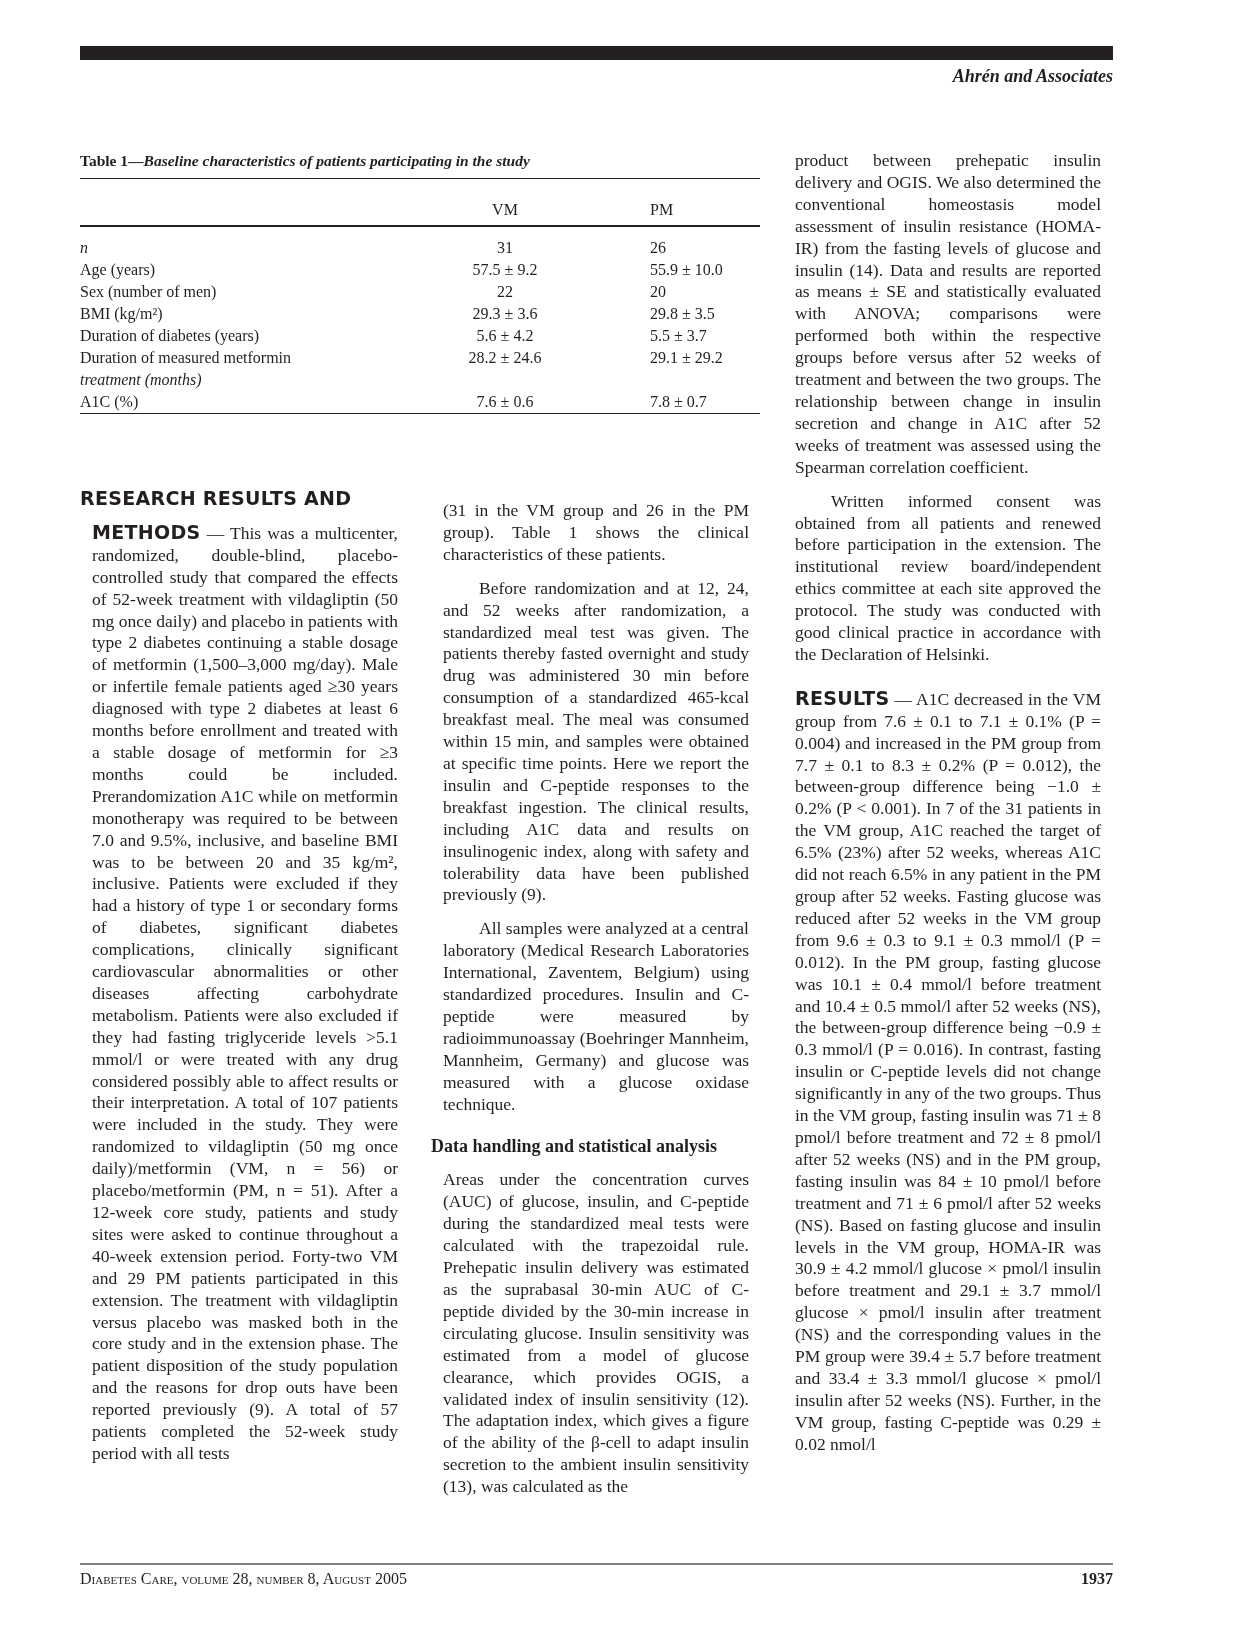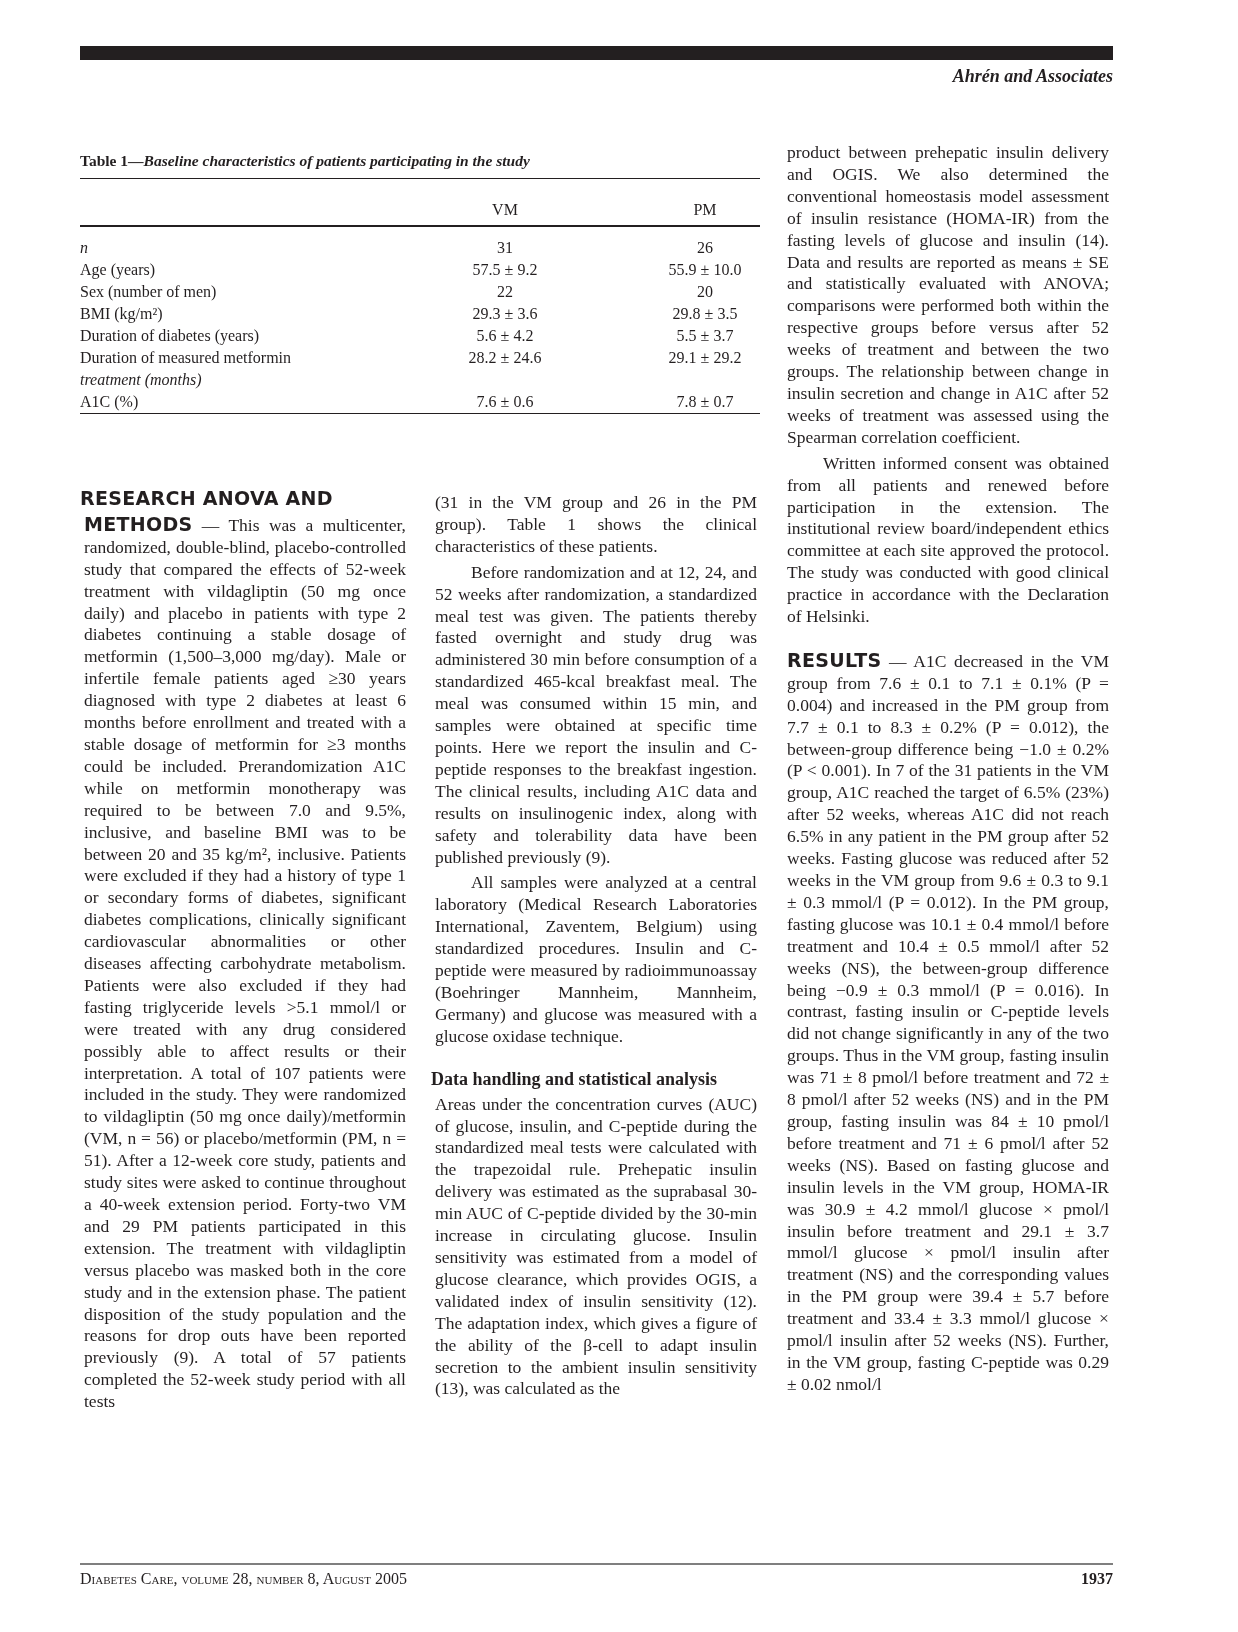--- a/index.html
+++ b/index.html
@@ -10,25 +10,25 @@
   .table-caption { font-size: 15.5px; margin-bottom: 8px; }
   .table-caption b { font-weight: bold; }
   .table-caption i { font-style: italic; font-weight: bold; }
   .rule-thin { border-top: 1px solid #231f20; }
   .rule-thick { border-top: 2px solid #231f20; }
   table.t1 { width: 100%; border-collapse: collapse; font-size: 16px; }
   table.t1 td { padding: 0; height: 22px; vertical-align: top; line-height: 22px; }
   table.t1 thead td { height: 26px; padding-top: 20px; }
   table.t1 td.c1 { width: 340px; }
   table.t1 td.c2 { width: 170px; text-align: center; }
-  table.t1 td.c3 { text-align: center; padding-left: 60px; }
+  table.t1 td.c3 { text-align: left; padding-left: 60px; }
   .indent { padding-left: 18px; font-style: italic; }
   .foot-note { font-size: 14px; margin-top: 4px; }
   .col { position: absolute; width: 330px; font-size: 17.5px; line-height: 21.9px; text-align: justify; hyphens: manual; }
-  .col p { margin: 4px; }
+  .col p { margin: 12px; }
   .col p.ind { text-indent: 36px; }
   .sec-head { font-family: "DejaVu Sans", sans-serif; font-weight: 900; font-size: 19px; letter-spacing: 0.3px; }
   .sub-head { font-weight: bold; font-size: 18px; margin-top: 20px; line-height: 22px; }
   #col1 { left: 80px; top: 488px; }
   #col2 { left: 431px; top: 488px; }
   #col3 { left: 783px; top: 138px; }
   .footer-rule { position: absolute; left: 80px; top: 1563px; width: 1033px; border-top: 2px solid #7f7f7f; }
   .footer-left { position: absolute; left: 80px; top: 1570px; font-size: 16px; font-variant: small-caps; }
   .footer-right { position: absolute; right: 125px; top: 1570px; font-size: 16px; font-weight: bold; }
 </style>
@@ -92,21 +92,21 @@
           <td class="c1">A1C (%)</td>
           <td class="c2">7.6 ± 0.6</td>
           <td class="c3">7.8 ± 0.7</td>
         </tr>
     </tbody>
   </table>
   <div class="rule-thin"></div>
 </div>
 
 <div class="col" id="col1">
-  <div class="sec-head">RESEARCH ANOVA AND</div>
+  <div class="sec-head">RESEARCH RESULTS AND</div>
   <p><span class="sec-head">METHODS</span><span> — </span><span>This was a multicenter, randomized, double-blind, placebo-controlled study that compared the effects of 52-week treatment with vildagliptin (50 mg once daily) and placebo in patients with type 2 diabetes continuing a stable dosage of metformin (1,500–3,000 mg/day). Male or infertile female patients aged ≥30 years diagnosed with type 2 diabetes at least 6 months before enrollment and treated with a stable dosage of metformin for ≥3 months could be included. Prerandomization A1C while on metformin monotherapy was required to be between 7.0 and 9.5%, inclusive, and baseline BMI was to be between 20 and 35 kg/m², inclusive. Patients were excluded if they had a history of type 1 or secondary forms of diabetes, significant diabetes complications, clinically significant cardiovascular abnormalities or other diseases affecting carbohydrate metabolism. Patients were also excluded if they had fasting triglyceride levels &gt;5.1 mmol/l or were treated with any drug considered possibly able to affect results or their interpretation. A total of 107 patients were included in the study. They were randomized to vildagliptin (50 mg once daily)/metformin (VM, n = 56) or placebo/metformin (PM, n = 51). After a 12-week core study, patients and study sites were asked to continue throughout a 40-week extension period. Forty-two VM and 29 PM patients participated in this extension. The treatment with vildagliptin versus placebo was masked both in the core study and in the extension phase. The patient disposition of the study population and the reasons for drop outs have been reported previously (9). A total of 57 patients completed the 52-week study period with all tests</span></p>
 </div>
 
 <div class="col" id="col2">
   <p>(31 in the VM group and 26 in the PM group). Table 1 shows the clinical characteristics of these patients.</p>
   <p class="ind">Before randomization and at 12, 24, and 52 weeks after randomization, a standardized meal test was given. The patients thereby fasted overnight and study drug was administered 30 min before consumption of a standardized 465-kcal breakfast meal. The meal was consumed within 15 min, and samples were obtained at specific time points. Here we report the insulin and C-peptide responses to the breakfast ingestion. The clinical results, including A1C data and results on insulinogenic index, along with safety and tolerability data have been published previously (9).</p>
   <p class="ind">All samples were analyzed at a central laboratory (Medical Research Laboratories International, Zaventem, Belgium) using standardized procedures. Insulin and C-peptide were measured by radioimmunoassay (Boehringer Mannheim, Mannheim, Germany) and glucose was measured with a glucose oxidase technique.</p>
   <div class="sub-head">Data handling and statistical analysis</div>
   <p>Areas under the concentration curves (AUC) of glucose, insulin, and C-peptide during the standardized meal tests were calculated with the trapezoidal rule. Prehepatic insulin delivery was estimated as the suprabasal 30-min AUC of C-peptide divided by the 30-min increase in circulating glucose. Insulin sensitivity was estimated from a model of glucose clearance, which provides OGIS, a validated index of insulin sensitivity (12). The adaptation index, which gives a figure of the ability of the β-cell to adapt insulin secretion to the ambient insulin sensitivity (13), was calculated as the</p>
 </div>

